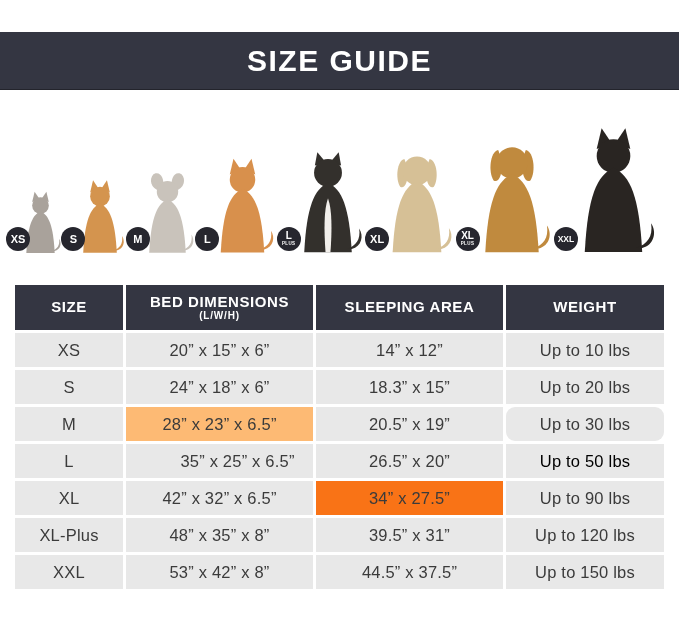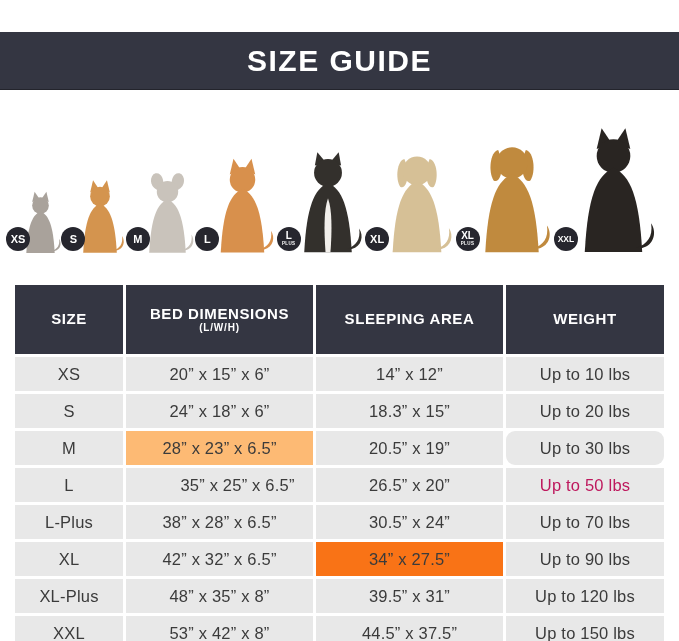--- a/index.html
+++ b/index.html
@@ -70,21 +70,21 @@
     table-layout:fixed;
   }
   table.size-table th{
     color:#ffffff;
     height:45px;
     font-size:15px;
     font-weight:bold;
     letter-spacing:0.6px;
     text-align:center;
     vertical-align:middle;
-    padding:12px;
+    padding:0;
   }
   .th-main{line-height:1.1;}
   .th-sub{font-size:10px;font-weight:bold;letter-spacing:0.8px;line-height:1;margin-top:1px;}
   table.size-table td{
     height:34px;
     font-size:16.5px;
     text-align:center;
     vertical-align:middle;
     padding:0;
     letter-spacing:0.2px;
@@ -258,27 +258,21 @@
         <tr>
           <td style="background: rgb(232, 232, 232); color: rgb(59, 59, 59);">M</td>
           <td style="background: #fdba74; color: rgb(59, 59, 59);">28” x 23” x 6.5”</td>
           <td style="background: rgb(232, 232, 232); color: rgb(59, 59, 59);">20.5” x 19”</td>
           <td style="background: rgb(232, 232, 232); color: rgb(59, 59, 59); border-radius: 9px;">Up to 30 lbs</td>
         </tr>
         <tr>
           <td style="background: rgb(232, 232, 232); color: rgb(59, 59, 59);">L</td>
           <td style="background: rgb(232, 232, 232); color: rgb(59, 59, 59); padding-left: 36px;">35” x 25” x 6.5”</td>
           <td style="background: rgb(232, 232, 232); color: rgb(59, 59, 59);">26.5” x 20”</td>
-          <td style="background: rgb(232, 232, 232); color: #be185d;">Up to 50 lbs</td>
-        </tr>
-        <tr>
-          <td style="background: rgb(232, 232, 232); color: rgb(59, 59, 59);">L-Plus</td>
-          <td style="background: rgb(232, 232, 232); color: rgb(59, 59, 59);">38” x 28” x 6.5”</td>
-          <td style="background: rgb(232, 232, 232); color: rgb(59, 59, 59);">30.5” x 24”</td>
-          <td style="background: rgb(232, 232, 232); color: rgb(59, 59, 59);">Up to 70 lbs</td>
+          <td style="background: rgb(232, 232, 232); color: #000000;">Up to 50 lbs</td>
         </tr>
         <tr>
           <td style="background: rgb(232, 232, 232); color: rgb(59, 59, 59);">XL</td>
           <td style="background: rgb(232, 232, 232); color: rgb(59, 59, 59);">42” x 32” x 6.5”</td>
           <td style="background: #f97316; color: rgb(59, 59, 59);">34” x 27.5”</td>
           <td style="background: rgb(232, 232, 232); color: rgb(59, 59, 59);">Up to 90 lbs</td>
         </tr>
         <tr>
           <td style="background: rgb(232, 232, 232); color: rgb(59, 59, 59);">XL-Plus</td>
           <td style="background: rgb(232, 232, 232); color: rgb(59, 59, 59);">48” x 35” x 8”</td>

